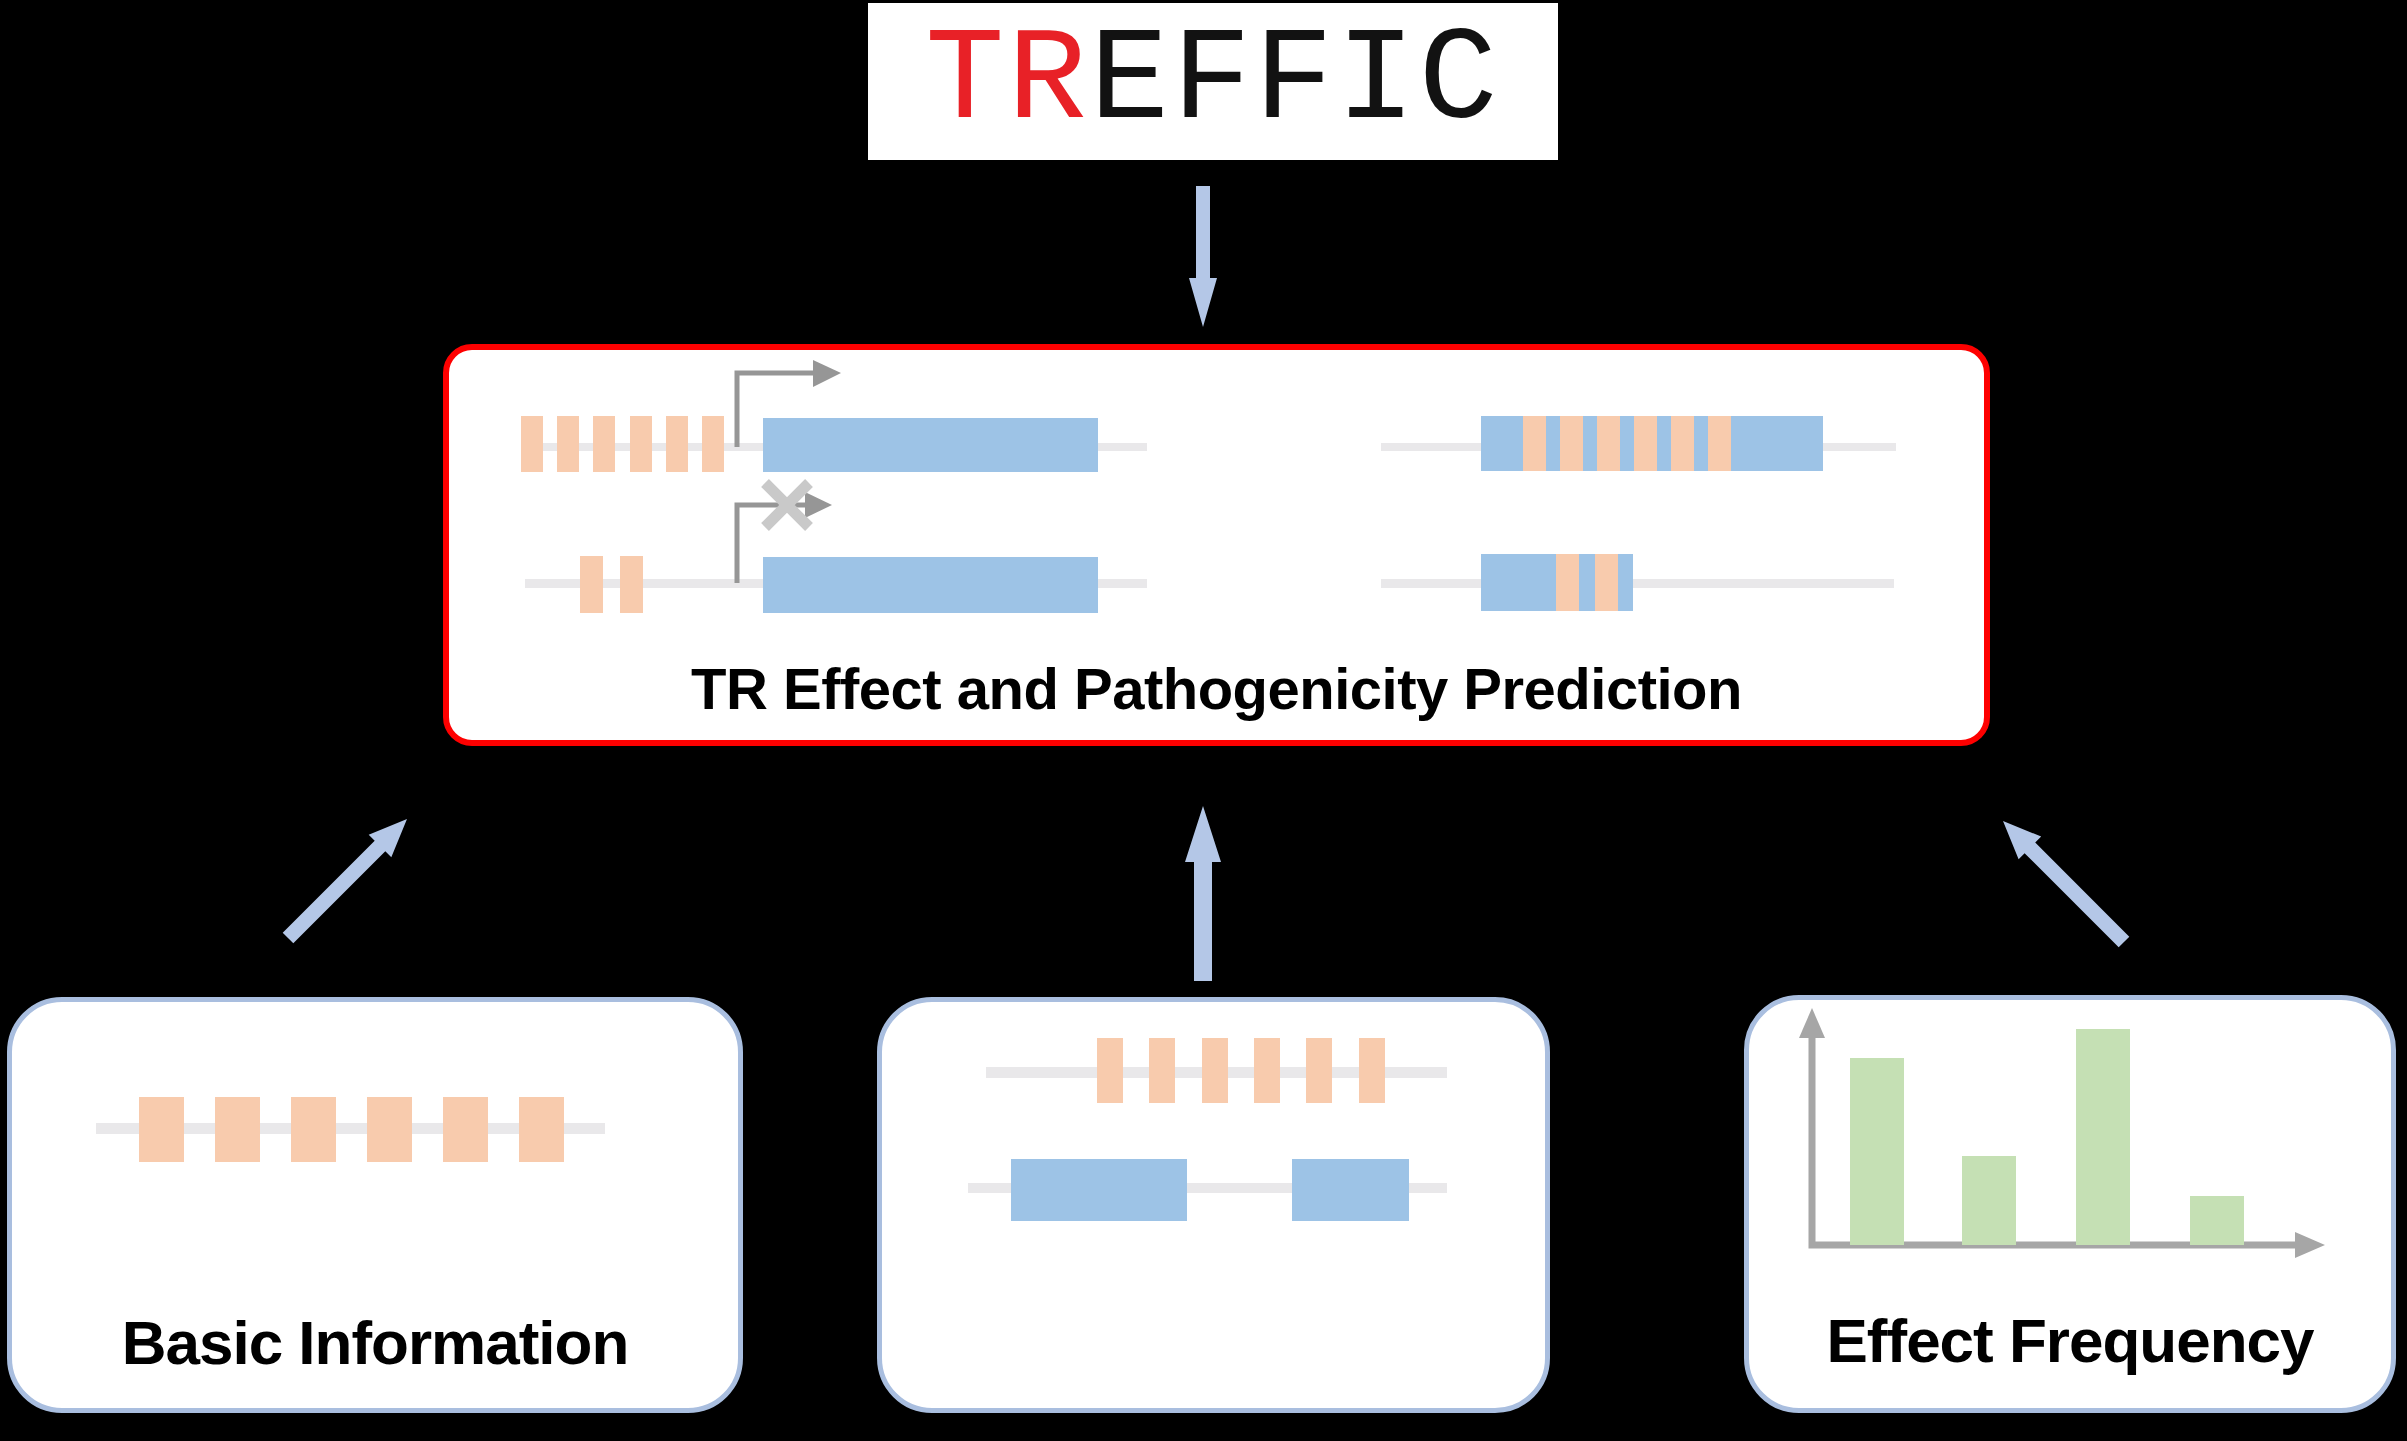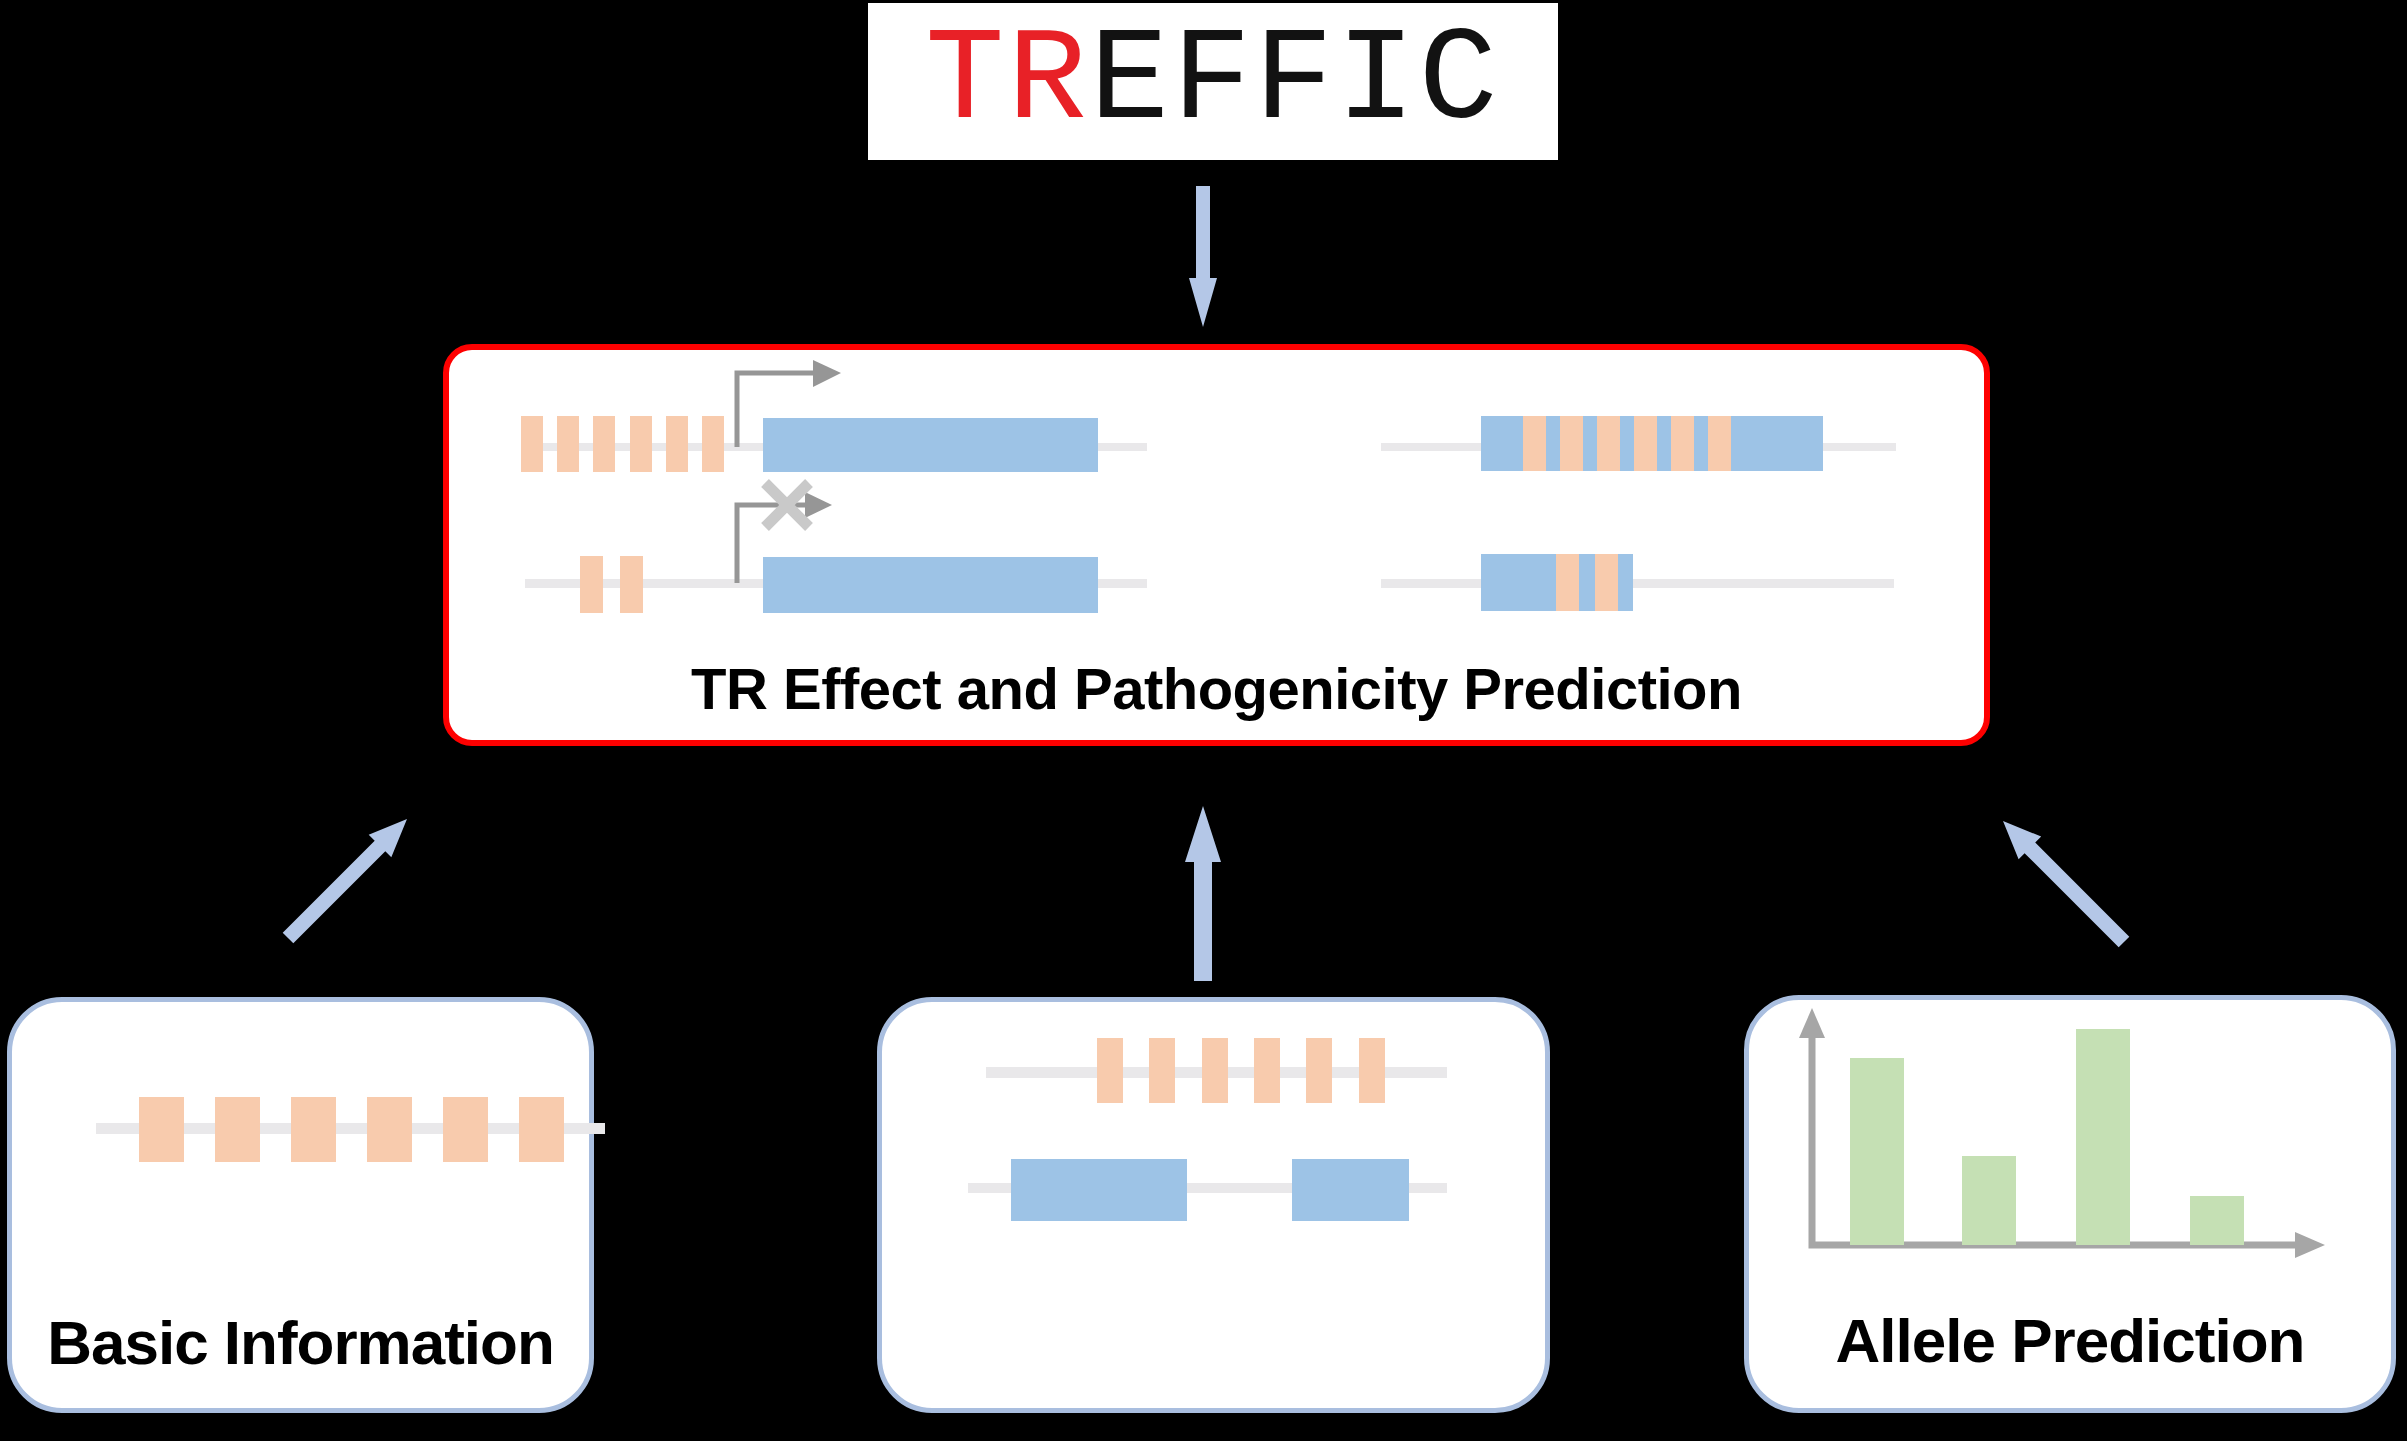--- a/index.html
+++ b/index.html
@@ -30,21 +30,21 @@
      background-image:repeating-linear-gradient(90deg,var(--repeat_orange,#f8cbad) 0 23px,var(--exon_blue,#9dc3e6) 23px 37px);
      background-size:222px 100%;background-position:42px 0;background-repeat:no-repeat;}
   .exon-striped-small{background:linear-gradient(90deg,
      var(--exon_blue,#9dc3e6) 0 75px,var(--repeat_orange,#f8cbad) 75px 98px,
      var(--exon_blue,#9dc3e6) 98px 114px,var(--repeat_orange,#f8cbad) 114px 137px,
      var(--exon_blue,#9dc3e6) 137px 100%);}
 
   
   .info-box{top:997px;height:416px;background:#fff;border:5px solid var(--box_border_blue,#a9bedf);
             border-radius:55px;box-sizing:border-box;}
-  .box-basic{left:7px;width:587px;}
+  .box-basic{left:7px;width:736px;}
   .box-gene{left:877px;width:673px;}
   .box-allele{left:1744px;width:652px;height:418px;top:995px;}
   .box-label{position:absolute;left:0;right:0;top:310px;text-align:center;
              font-weight:bold;font-size:62px;letter-spacing:-1px;color:#000;line-height:1;}
 
   .freq-bar{position:absolute;width:54px;background:var(--freq_green,#c5e0b4);}
   svg{display:block;}
 </style>
 </head>
 <body>
@@ -134,16 +134,16 @@
   <div class="abs info-box box-allele">
     <svg class="abs" style="left:50px;top:5px;" width="550" height="265">
       <path d="M13 32 L13 240 L500 240" style="stroke:var(--axis_gray,#a6a6a6);stroke-width:7;fill:none"></path>
       <polygon points="0,33 26,33 13,3" style="fill:var(--axis_gray,#a6a6a6)"></polygon>
       <polygon points="496,227 496,253 526,240" style="fill:var(--axis_gray,#a6a6a6)"></polygon>
     </svg>
     <div class="freq-bar" style="left: 101px; top: 58px; height: 187px;"></div>
     <div class="freq-bar" style="left: 213px; top: 156px; height: 89px;"></div>
     <div class="freq-bar" style="left: 327px; top: 29px; height: 216px;"></div>
     <div class="freq-bar" style="left: 441px; top: 196px; height: 49px;"></div>
-    <div class="box-label">Allele Prediction</div>
+    <div class="box-label">Effect Frequency</div>
   </div>
 
 </div>
 
 </body></html>

